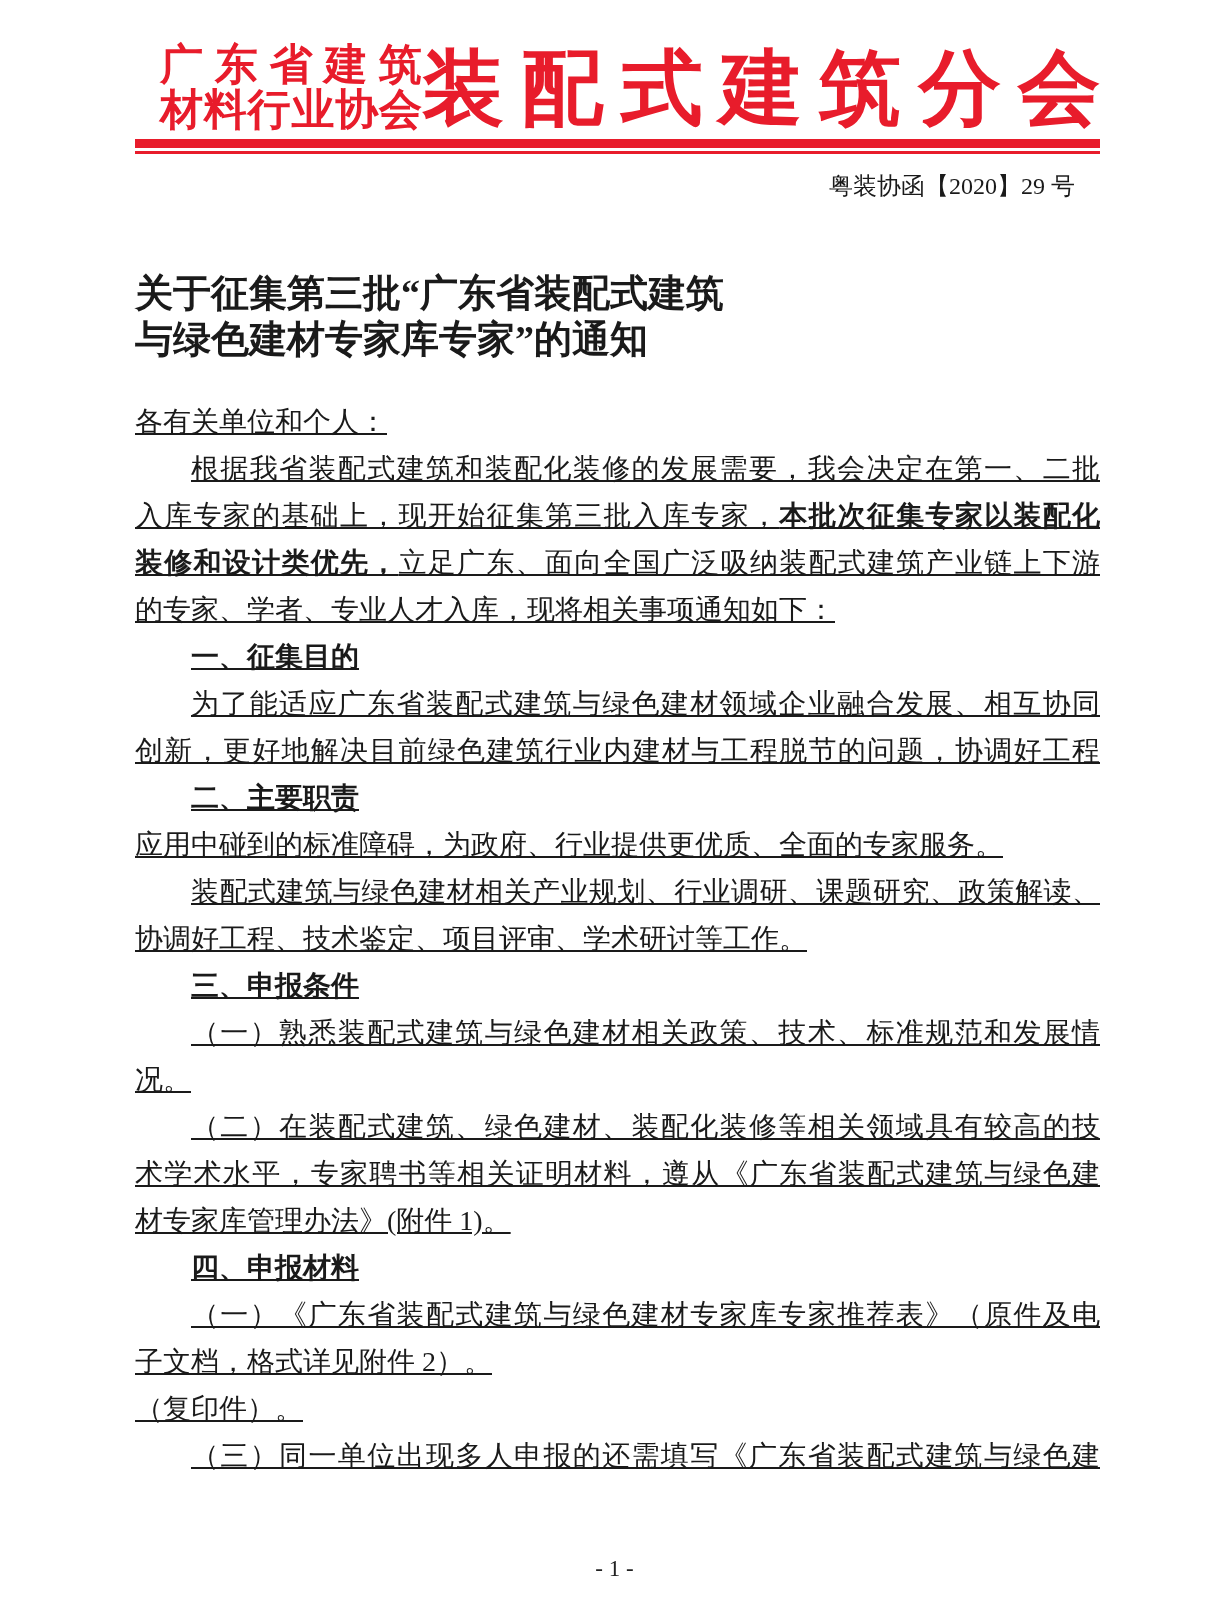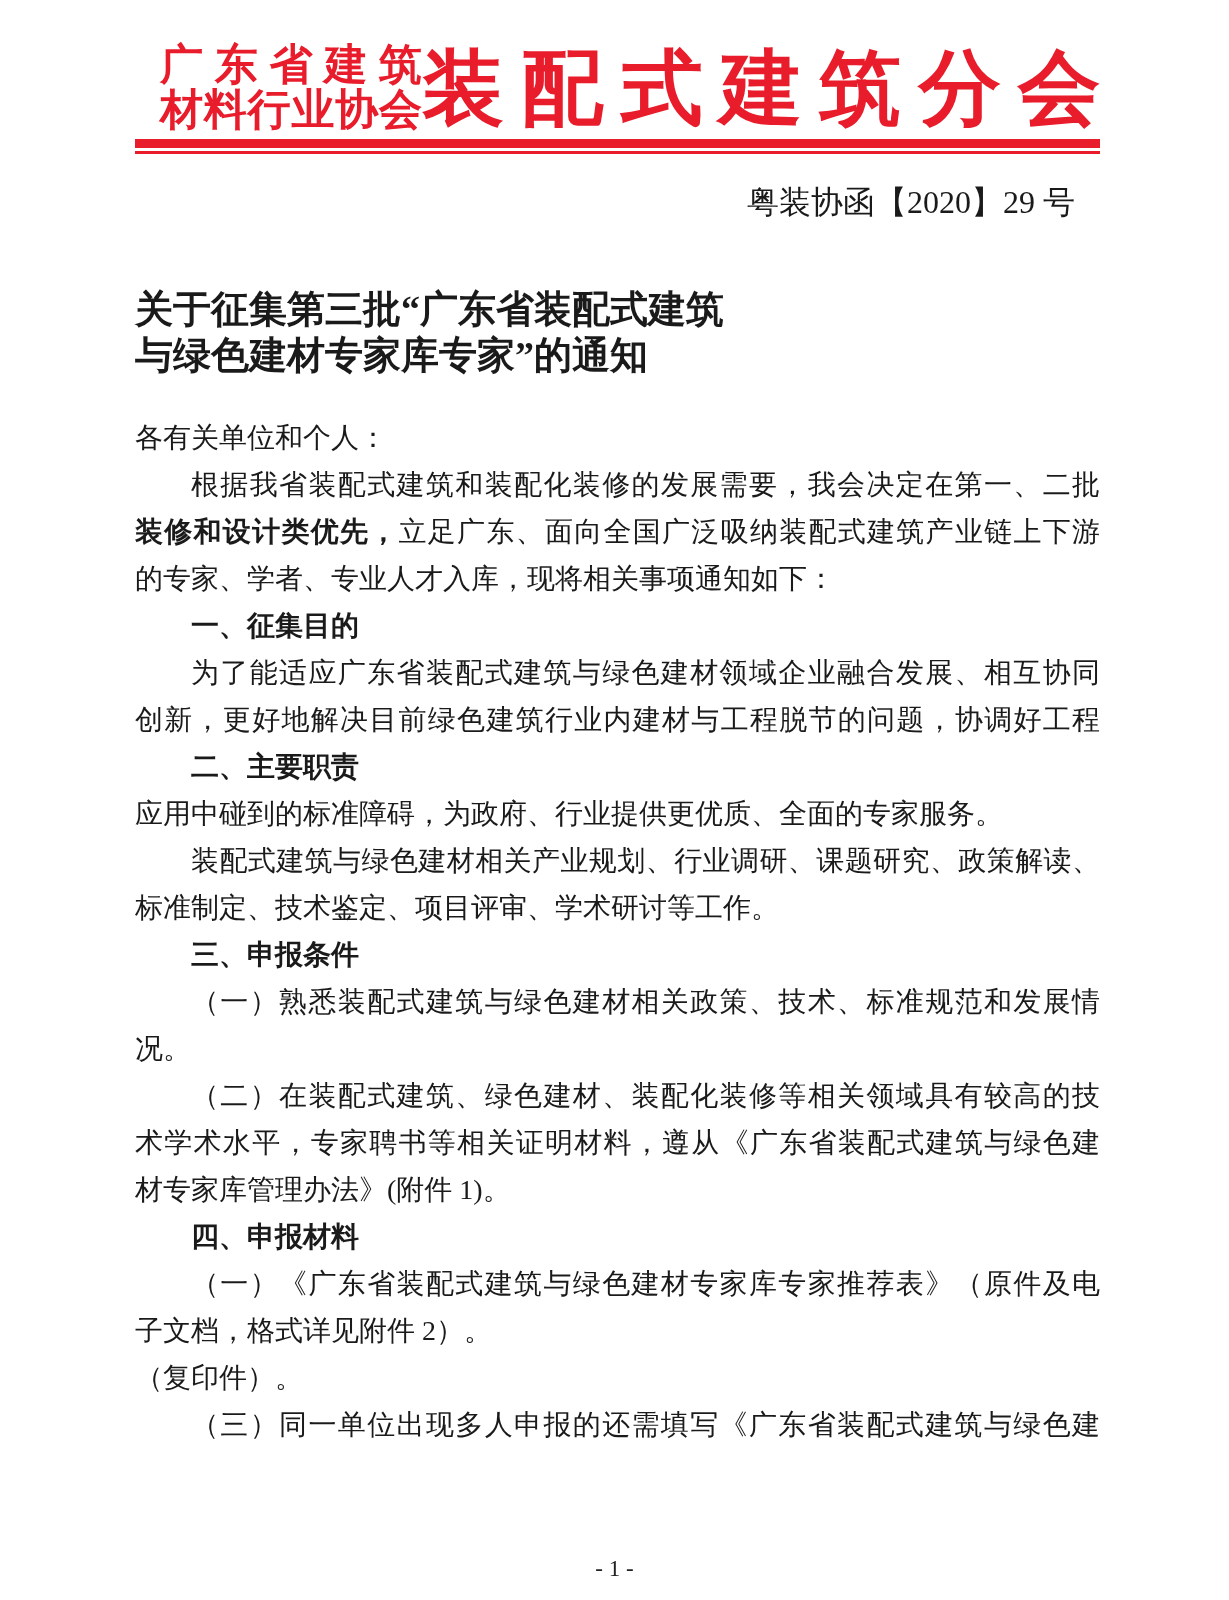--- a/index.html
+++ b/index.html
@@ -44,24 +44,24 @@
     text-align-last: justify;
     text-justify: inter-character;
     white-space: nowrap;
   }
   .rule-thick { height: 9px; background: var(--accent, #e81c2b); margin-top: 7px; }
   .rule-gap   { height: 3px; background: #ffffff; }
   .rule-thin  { height: 3px; background: var(--accent, #e81c2b); }
 
   
   .doc-number {
-    margin-top: 28px;
+    margin-top: 12px;
     height: 40px;
     line-height: 40px;
-    font-size: 32px;
+    font-size: 24px;
     text-align: right;
     padding-right: 25px;
   }
 
   
   .notice-title {
     margin-top: 64px;
     font-weight: bold;
     font-size: 38px;
     line-height: 46px;
@@ -72,20 +72,21 @@
     margin-top: 36px;
     font-size: 28px;
   }
   .bline {
     height: 47px;
     line-height: 47px;
     text-align: justify;
     text-align-last: left;
     text-justify: inter-character;
     white-space: nowrap;
+    text-decoration: underline;
   }
   .bline.full { text-align-last: justify; white-space: normal; }
   .bline.indent { text-indent: 2em; }
   .bline .b,
   .bline.heading span {
     font-weight: bold;
     font-family: "Liberation Sans", "DejaVu Sans", sans-serif;
   }
 
   
@@ -120,29 +121,30 @@
     <div class="doc-number">粤装协函【2020】29 号</div>
 
     <div class="notice-title">
       <div>关于征集第三批“广东省装配式建筑</div>
       <div>与绿色建材专家库专家”的通知</div>
     </div>
 
     <div class="doc-body">
         <div class="bline"><span>各有关单位和个人：</span></div>
         <div class="bline indent full"><span>根据我省装配式建筑和装配化装修的发展需要，我会决定在第一、二批</span></div>
+        <div class="bline full"><span>入库专家的基础上，现开始征集第三批入库专家，</span><span class="b">本批次征集专家以装配化</span></div>
         <div class="bline full"><span class="b">装修和设计类优先，</span><span>立足广东、面向全国广泛吸纳装配式建筑产业链上下游</span></div>
         <div class="bline"><span>的专家、学者、专业人才入库，现将相关事项通知如下：</span></div>
         <div class="bline indent heading"><span class="b">一、征集目的</span></div>
         <div class="bline indent full"><span>为了能适应广东省装配式建筑与绿色建材领域企业融合发展、相互协同</span></div>
         <div class="bline full"><span>创新，更好地解决目前绿色建筑行业内建材与工程脱节的问题，协调好工程</span></div>
         <div class="bline indent heading"><span class="b">二、主要职责</span></div>
         <div class="bline"><span>应用中碰到的标准障碍，为政府、行业提供更优质、全面的专家服务。</span></div>
         <div class="bline indent full"><span>装配式建筑与绿色建材相关产业规划、行业调研、课题研究、政策解读、</span></div>
-        <div class="bline"><span>标准制定、技术鉴定、项目评审、学术研讨等工作。</span></div>
+        <div class="bline"><span>协调好工程、技术鉴定、项目评审、学术研讨等工作。</span></div>
         <div class="bline indent heading"><span class="b">三、申报条件</span></div>
         <div class="bline indent full"><span>（一）熟悉装配式建筑与绿色建材相关政策、技术、标准规范和发展情</span></div>
         <div class="bline"><span>况。</span></div>
         <div class="bline indent full"><span>（二）在装配式建筑、绿色建材、装配化装修等相关领域具有较高的技</span></div>
         <div class="bline full"><span>术学术水平，专家聘书等相关证明材料，遵从《广东省装配式建筑与绿色建</span></div>
         <div class="bline"><span>材专家库管理办法》(附件 1)。</span></div>
         <div class="bline indent heading"><span class="b">四、申报材料</span></div>
         <div class="bline indent full"><span>（一）《广东省装配式建筑与绿色建材专家库专家推荐表》（原件及电</span></div>
         <div class="bline"><span>子文档，格式详见附件 2）。</span></div>
         <div class="bline"><span>（复印件）。</span></div>

